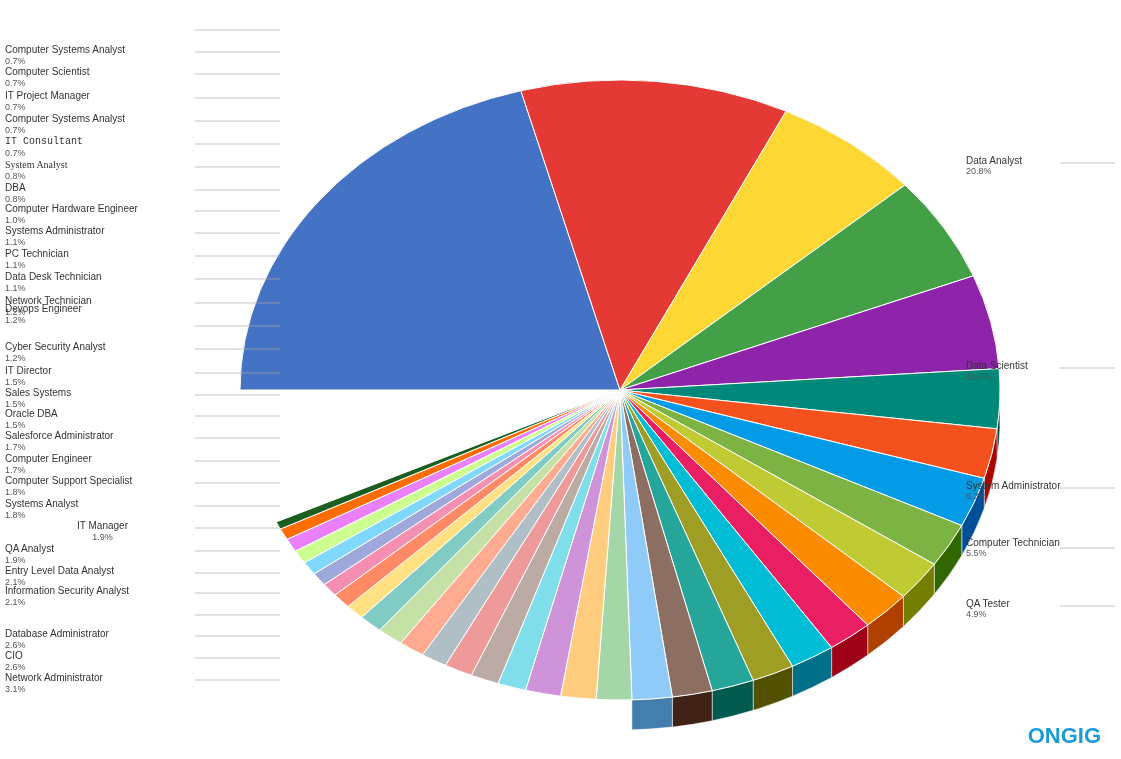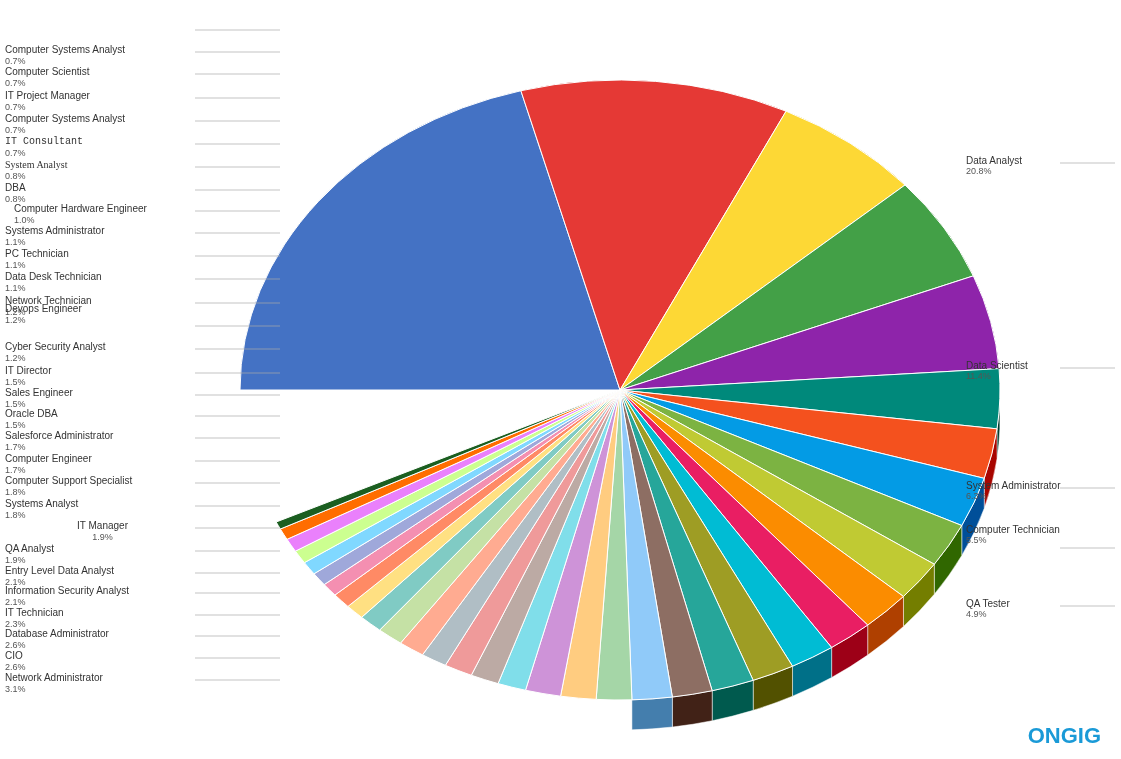--- a/index.html
+++ b/index.html
@@ -173,21 +173,21 @@
       <div style="font-size:9px;color:#555;font-family:Arial,sans-serif">0.7%</div>
     </div>
     <div class="label-left" style="top: 159px; left: 5px; width: 195px;">
       <div style="font-size:10px;color:#333;font-family:Liberation Serif, serif">System Analyst</div>
       <div style="font-size:9px;color:#555;font-family:Arial,sans-serif">0.8%</div>
     </div>
     <div class="label-left" style="top: 182px; left: 5px; width: 195px;">
       <div style="font-size:10px;color:#333;font-family:Arial,sans-serif">DBA</div>
       <div style="font-size:9px;color:#555;font-family:Arial,sans-serif">0.8%</div>
     </div>
-    <div class="label-left" style="top: 203px; left: 5px; width: 195px; margin-left: 9px;">
+    <div class="label-left" style="top: 203px; left: 5px; width: 195px;">
       <div style="font-size:10px;color:#333;font-family:Arial,sans-serif">Computer Hardware Engineer</div>
       <div style="font-size:9px;color:#555;font-family:Arial,sans-serif">1.0%</div>
     </div>
     <div class="label-left" style="top: 225px; left: 5px; width: 195px;">
       <div style="font-size:10px;color:#333;font-family:Arial,sans-serif">Systems Administrator</div>
       <div style="font-size:9px;color:#555;font-family:Arial,sans-serif">1.1%</div>
     </div>
     <div class="label-left" style="top: 248px; left: 5px; width: 195px;">
       <div style="font-size:10px;color:#333;font-family:Arial,sans-serif">PC Technician</div>
       <div style="font-size:9px;color:#555;font-family:Arial,sans-serif">1.1%</div>
@@ -206,21 +206,21 @@
     </div>
     <div class="label-left" style="top: 341px; left: 5px; width: 195px;">
       <div style="font-size:10px;color:#333;font-family:Arial,sans-serif">Cyber Security Analyst</div>
       <div style="font-size:9px;color:#555;font-family:Arial,sans-serif">1.2%</div>
     </div>
     <div class="label-left" style="top: 365px; left: 5px; width: 195px;">
       <div style="font-size:10px;color:#333;font-family:Arial,sans-serif">IT Director</div>
       <div style="font-size:9px;color:#555;font-family:Arial,sans-serif">1.5%</div>
     </div>
     <div class="label-left" style="top: 387px; left: 5px; width: 195px;">
-      <div style="font-size:10px;color:#333;font-family:Arial,sans-serif">Sales Engineer</div>
+      <div style="font-size:10px;color:#333;font-family:Arial,sans-serif">Sales Systems</div>
       <div style="font-size:9px;color:#555;font-family:Arial,sans-serif">1.5%</div>
     </div>
     <div class="label-left" style="top: 408px; left: 5px; width: 195px;">
       <div style="font-size:10px;color:#333;font-family:Arial,sans-serif">Oracle DBA</div>
       <div style="font-size:9px;color:#555;font-family:Arial,sans-serif">1.5%</div>
     </div>
     <div class="label-left" style="top: 430px; left: 5px; width: 195px;">
       <div style="font-size:10px;color:#333;font-family:Arial,sans-serif">Salesforce Administrator</div>
       <div style="font-size:9px;color:#555;font-family:Arial,sans-serif">1.7%</div>
     </div>
@@ -245,24 +245,20 @@
       <div style="font-size:9px;color:#555;font-family:Arial,sans-serif">1.9%</div>
     </div>
     <div class="label-left" style="top: 565px; left: 5px; width: 195px;">
       <div style="font-size:10px;color:#333;font-family:Arial,sans-serif">Entry Level Data Analyst</div>
       <div style="font-size:9px;color:#555;font-family:Arial,sans-serif">2.1%</div>
     </div>
     <div class="label-left" style="top: 585px; left: 5px; width: 195px;">
       <div style="font-size:10px;color:#333;font-family:Arial,sans-serif">Information Security Analyst</div>
       <div style="font-size:9px;color:#555;font-family:Arial,sans-serif">2.1%</div>
     </div>
-    <div class="label-left" style="top: 607px; left: 5px; width: 195px;">
-      <div style="font-size:10px;color:#333;font-family:Arial,sans-serif">IT Technician</div>
-      <div style="font-size:9px;color:#555;font-family:Arial,sans-serif">2.3%</div>
-    </div>
     <div class="label-left" style="top: 628px; left: 5px; width: 195px;">
       <div style="font-size:10px;color:#333;font-family:Arial,sans-serif">Database Administrator</div>
       <div style="font-size:9px;color:#555;font-family:Arial,sans-serif">2.6%</div>
     </div>
     <div class="label-left" style="top: 650px; left: 5px; width: 195px;">
       <div style="font-size:10px;color:#333;font-family:Arial,sans-serif">CIO</div>
       <div style="font-size:9px;color:#555;font-family:Arial,sans-serif">2.6%</div>
     </div>
     <div class="label-left" style="top: 672px; left: 5px; width: 195px;">
       <div style="font-size:10px;color:#333;font-family:Arial,sans-serif">Network Administrator</div>
@@ -273,21 +269,21 @@
       <div style="font-size:9px;color:#555;font-family:Arial,sans-serif">20.8%</div>
     </div>
     <div class="label-right" style="top: 360px; right: 5px; width: 150px;">
       <div style="font-size:10px;color:#333;font-family:Arial,sans-serif">Data Scientist</div>
       <div style="font-size:9px;color:#555;font-family:Arial,sans-serif">11.4%</div>
     </div>
     <div class="label-right" style="top: 480px; right: 5px; width: 150px;">
       <div style="font-size:10px;color:#333;font-family:Arial,sans-serif">System Administrator</div>
       <div style="font-size:9px;color:#555;font-family:Arial,sans-serif">6.3%</div>
     </div>
-    <div class="label-right" style="top: 524px; right: 5px; width: 150px;">
+    <div class="label-right" style="top: 537px; right: 5px; width: 150px;">
       <div style="font-size:10px;color:#333;font-family:Arial,sans-serif">Computer Technician</div>
       <div style="font-size:9px;color:#555;font-family:Arial,sans-serif">5.5%</div>
     </div>
     <div class="label-right" style="top: 598px; right: 5px; width: 150px;">
       <div style="font-size:10px;color:#333;font-family:Arial,sans-serif">QA Tester</div>
       <div style="font-size:9px;color:#555;font-family:Arial,sans-serif">4.9%</div>
     </div>
   </div>
 
 </body></html>

